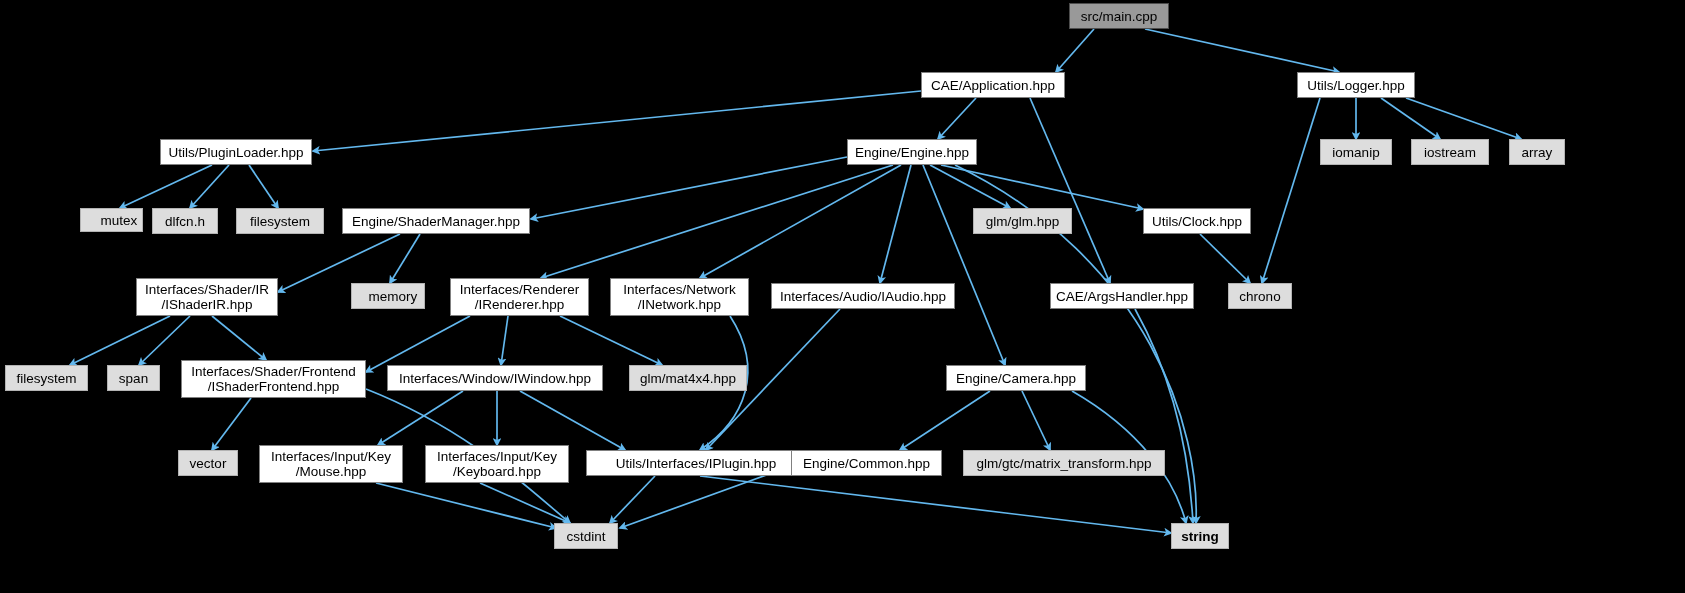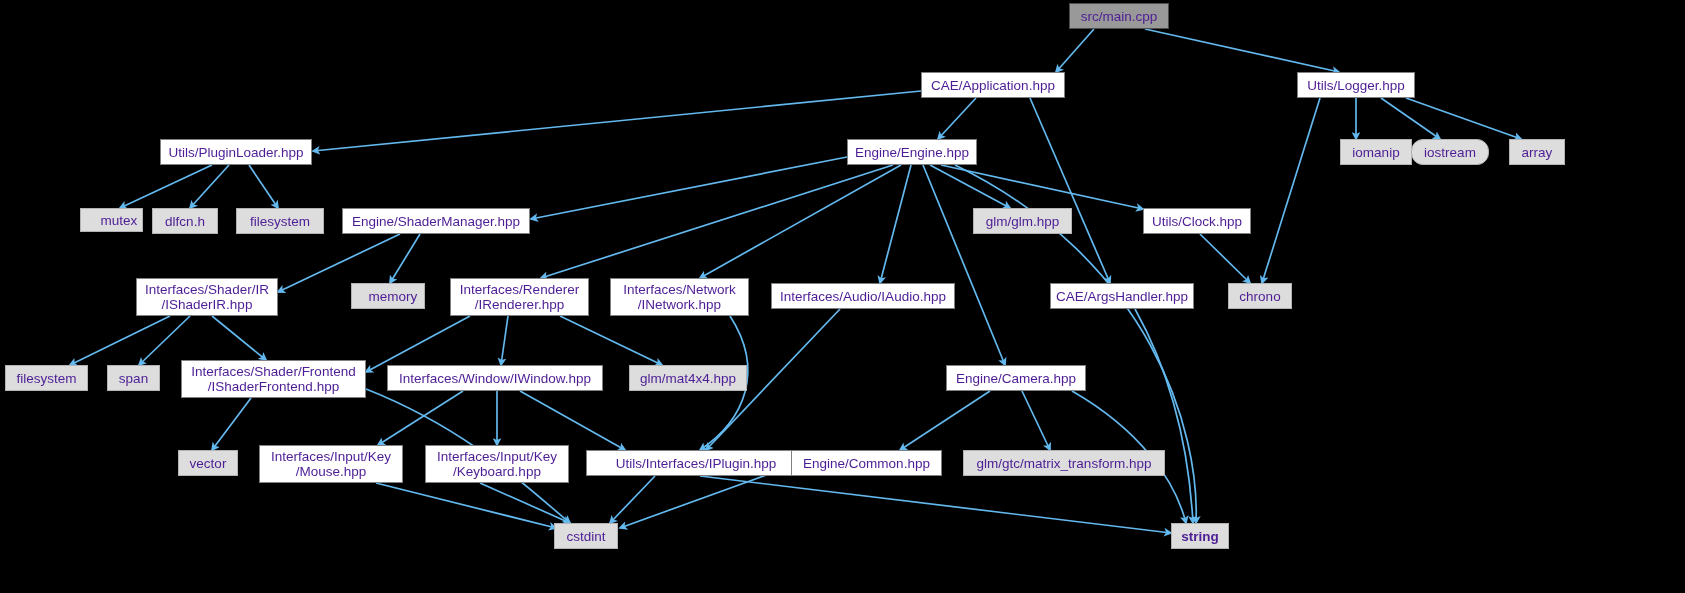--- a/index.html
+++ b/index.html
@@ -14,21 +14,21 @@
   #edge-layer{position:absolute;left:0;top:0;width:1685px;height:593px;}
   .node{
     position:absolute;
     box-sizing:border-box;
     display:flex;
     align-items:center;
     justify-content:center;
     text-align:center;
     font-size:13.5px;
     line-height:15px;
-    color:#4c1d95;
+    color:#000000;
     white-space:pre-line;
     border:1px solid #808080;
     z-index:5;
   }
   .node.root{ background:#999999; border-color:#4d4d4d; }
   .node.hdr{  background:#ffffff; border-color:#808080; }
   .node.sys{  background:#dddddd; border-color:#b3b3b3; }
 </style>
 </head>
 <body>
@@ -87,22 +87,22 @@
         <path d="M700,476 L1171,533" fill="none" stroke="#63b8ee" stroke-width="1.7" marker-end="url(#arrow)"></path>
         <path d="M791,466 L620,528" fill="none" stroke="#63b8ee" stroke-width="1.7" marker-end="url(#arrow)"></path>
       </g>
   </svg>
   <div id="nodes">
       <div class="node root" style="left: 1069px; top: 3px; width: 100px; height: 26px;">src/main.cpp</div>
       <div class="node hdr" style="left: 921px; top: 72px; width: 144px; height: 26px;">CAE/Application.hpp</div>
       <div class="node hdr" style="left: 1297px; top: 72px; width: 118px; height: 26px;">Utils/Logger.hpp</div>
       <div class="node hdr" style="left: 160px; top: 139px; width: 152px; height: 26px;">Utils/PluginLoader.hpp</div>
       <div class="node hdr" style="left: 847px; top: 139px; width: 130px; height: 26px;">Engine/Engine.hpp</div>
-      <div class="node sys" style="left: 1320px; top: 139px; width: 72px; height: 26px; margin-left: 20px;">iomanip</div>
-      <div class="node sys" style="left: 1411px; top: 139px; width: 78px; height: 26px; border-radius: 12px;">iostream</div>
+      <div class="node sys" style="left: 1320px; top: 139px; width: 72px; height: 26px;">iomanip</div>
+      <div class="node sys" style="left: 1411px; top: 139px; width: 78px; height: 26px;">iostream</div>
       <div class="node sys" style="left: 1509px; top: 139px; width: 56px; height: 26px;">array</div>
       <div class="node sys" style="left: 80px; top: 208px; width: 63px; height: 24px; padding-left: 15px;">mutex</div>
       <div class="node sys" style="left: 152px; top: 208px; width: 66px; height: 26px;">dlfcn.h</div>
       <div class="node sys" style="left: 236px; top: 208px; width: 88px; height: 26px;">filesystem</div>
       <div class="node hdr" style="left: 342px; top: 208px; width: 188px; height: 26px;">Engine/ShaderManager.hpp</div>
       <div class="node sys" style="left: 973px; top: 208px; width: 99px; height: 26px;">glm/glm.hpp</div>
       <div class="node hdr" style="left: 1143px; top: 208px; width: 108px; height: 26px;">Utils/Clock.hpp</div>
       <div class="node hdr" style="left: 136px; top: 278px; width: 142px; height: 38px;">Interfaces/Shader/IR
 /IShaderIR.hpp</div>
       <div class="node sys" style="left: 351px; top: 283px; width: 74px; height: 26px; padding-left: 10px;">memory</div>

